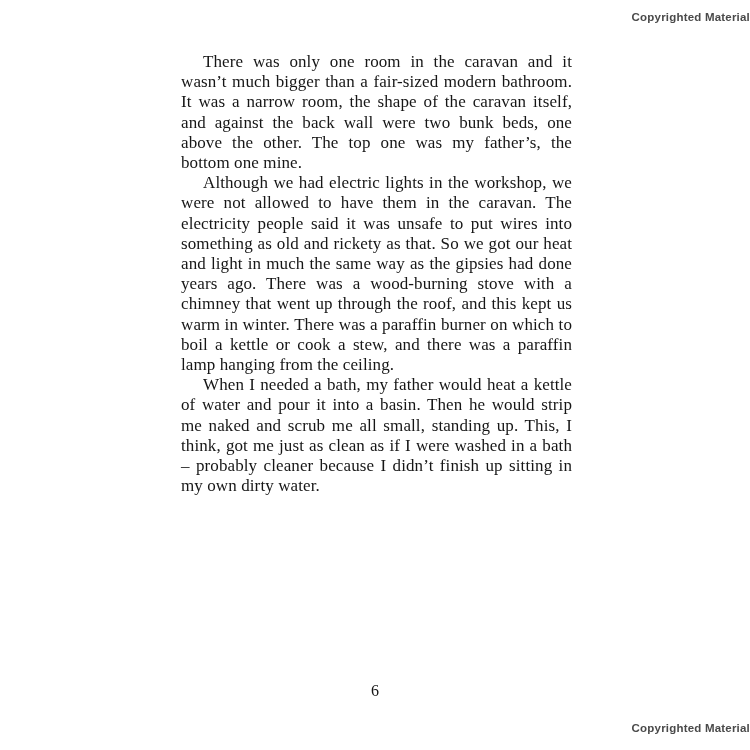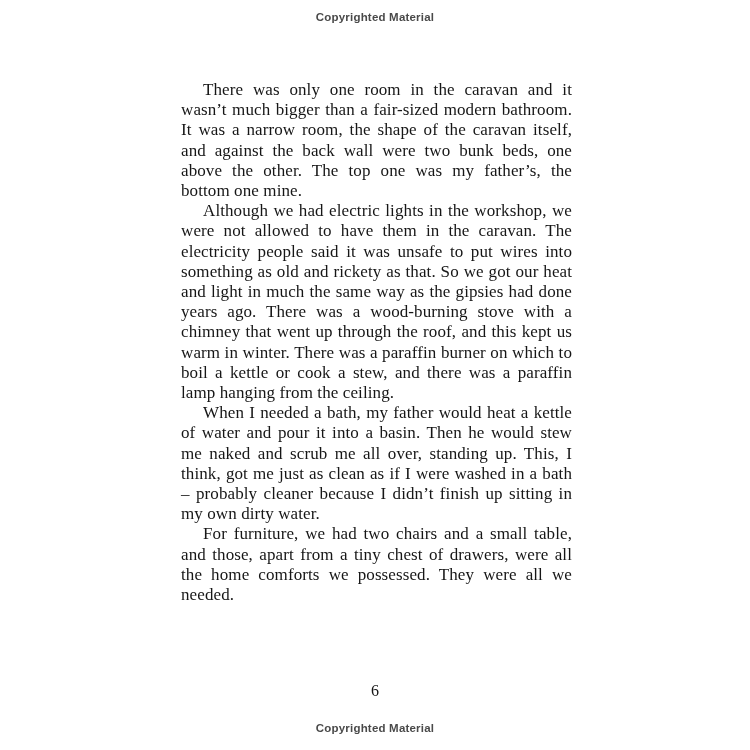--- a/index.html
+++ b/index.html
@@ -12,40 +12,39 @@
     width: 750px;
     height: 750px;
     background: #ffffff;
     overflow: hidden;
     font-family: "Liberation Serif", serif;
   }
   .watermark {
     position: absolute;
     left: 0;
     width: 750px;
-    text-align: center;
+    text-align: right;
     font-family: "Liberation Sans", sans-serif;
     font-size: 11.5px;
     font-weight: bold;
     letter-spacing: 0.2px;
     color: #4a4a4a;
   }
   .watermark.top { top: 11px; }
   .watermark.bottom { top: 722px; }
   .text-block {
     position: absolute;
     left: 181px;
     top: 52px;
     width: 391px;
     color: #161616;
     font-size: 17px;
     line-height: 20.2px;
     text-align: justify;
     letter-spacing: 0.1px;
-    margin-top: 28px;
   }
   .text-block p {
     margin: 0;
     padding: 0;
     text-indent: 22px;
   }
   .page-number {
     position: absolute;
     left: 0;
     top: 682px;
@@ -59,21 +58,20 @@
 </head>
 <body>
 
 <div class="page">
 
   <div class="watermark top">Copyrighted Material</div>
 
   <div class="text-block">
     <p>There was only one room in the caravan and it wasn’t much bigger than a fair-sized modern bathroom. It was a narrow room, the shape of the caravan itself, and against the back wall were two bunk beds, one above the other. The top one was my father’s, the bottom one mine.</p>
     <p>Although we had electric lights in the workshop, we were not allowed to have them in the caravan. The electricity people said it was unsafe to put wires into something as old and rickety as that. So we got our heat and light in much the same way as the gipsies had done years ago. There was a wood-burning stove with a chimney that went up through the roof, and this kept us warm in winter. There was a paraffin burner on which to boil a kettle or cook a stew, and there was a paraffin lamp hanging from the ceiling.</p>
-    <p>When I needed a bath, my father would heat a kettle of water and pour it into a basin. Then he would stew me naked and scrub me all over, standing up. This, I think, got me just as clean as if I were washed in a bath – probably cleaner because I didn’t finish up sitting in my own dirty water.</p>
-    <p>For furniture, we had two chairs and a small table, and those, apart from a tiny chest of drawers, were all the home comforts we possessed. They were all we needed.</p>
+    <p>When I needed a bath, my father would heat a kettle of water and pour it into a basin. Then he would strip me naked and scrub me all small, standing up. This, I think, got me just as clean as if I were washed in a bath – probably cleaner because I didn’t finish up sitting in my own dirty water.</p>
   </div>
 
   <div class="page-number">6</div>
 
   <div class="watermark bottom">Copyrighted Material</div>
 
 </div>
 
 </body></html>

